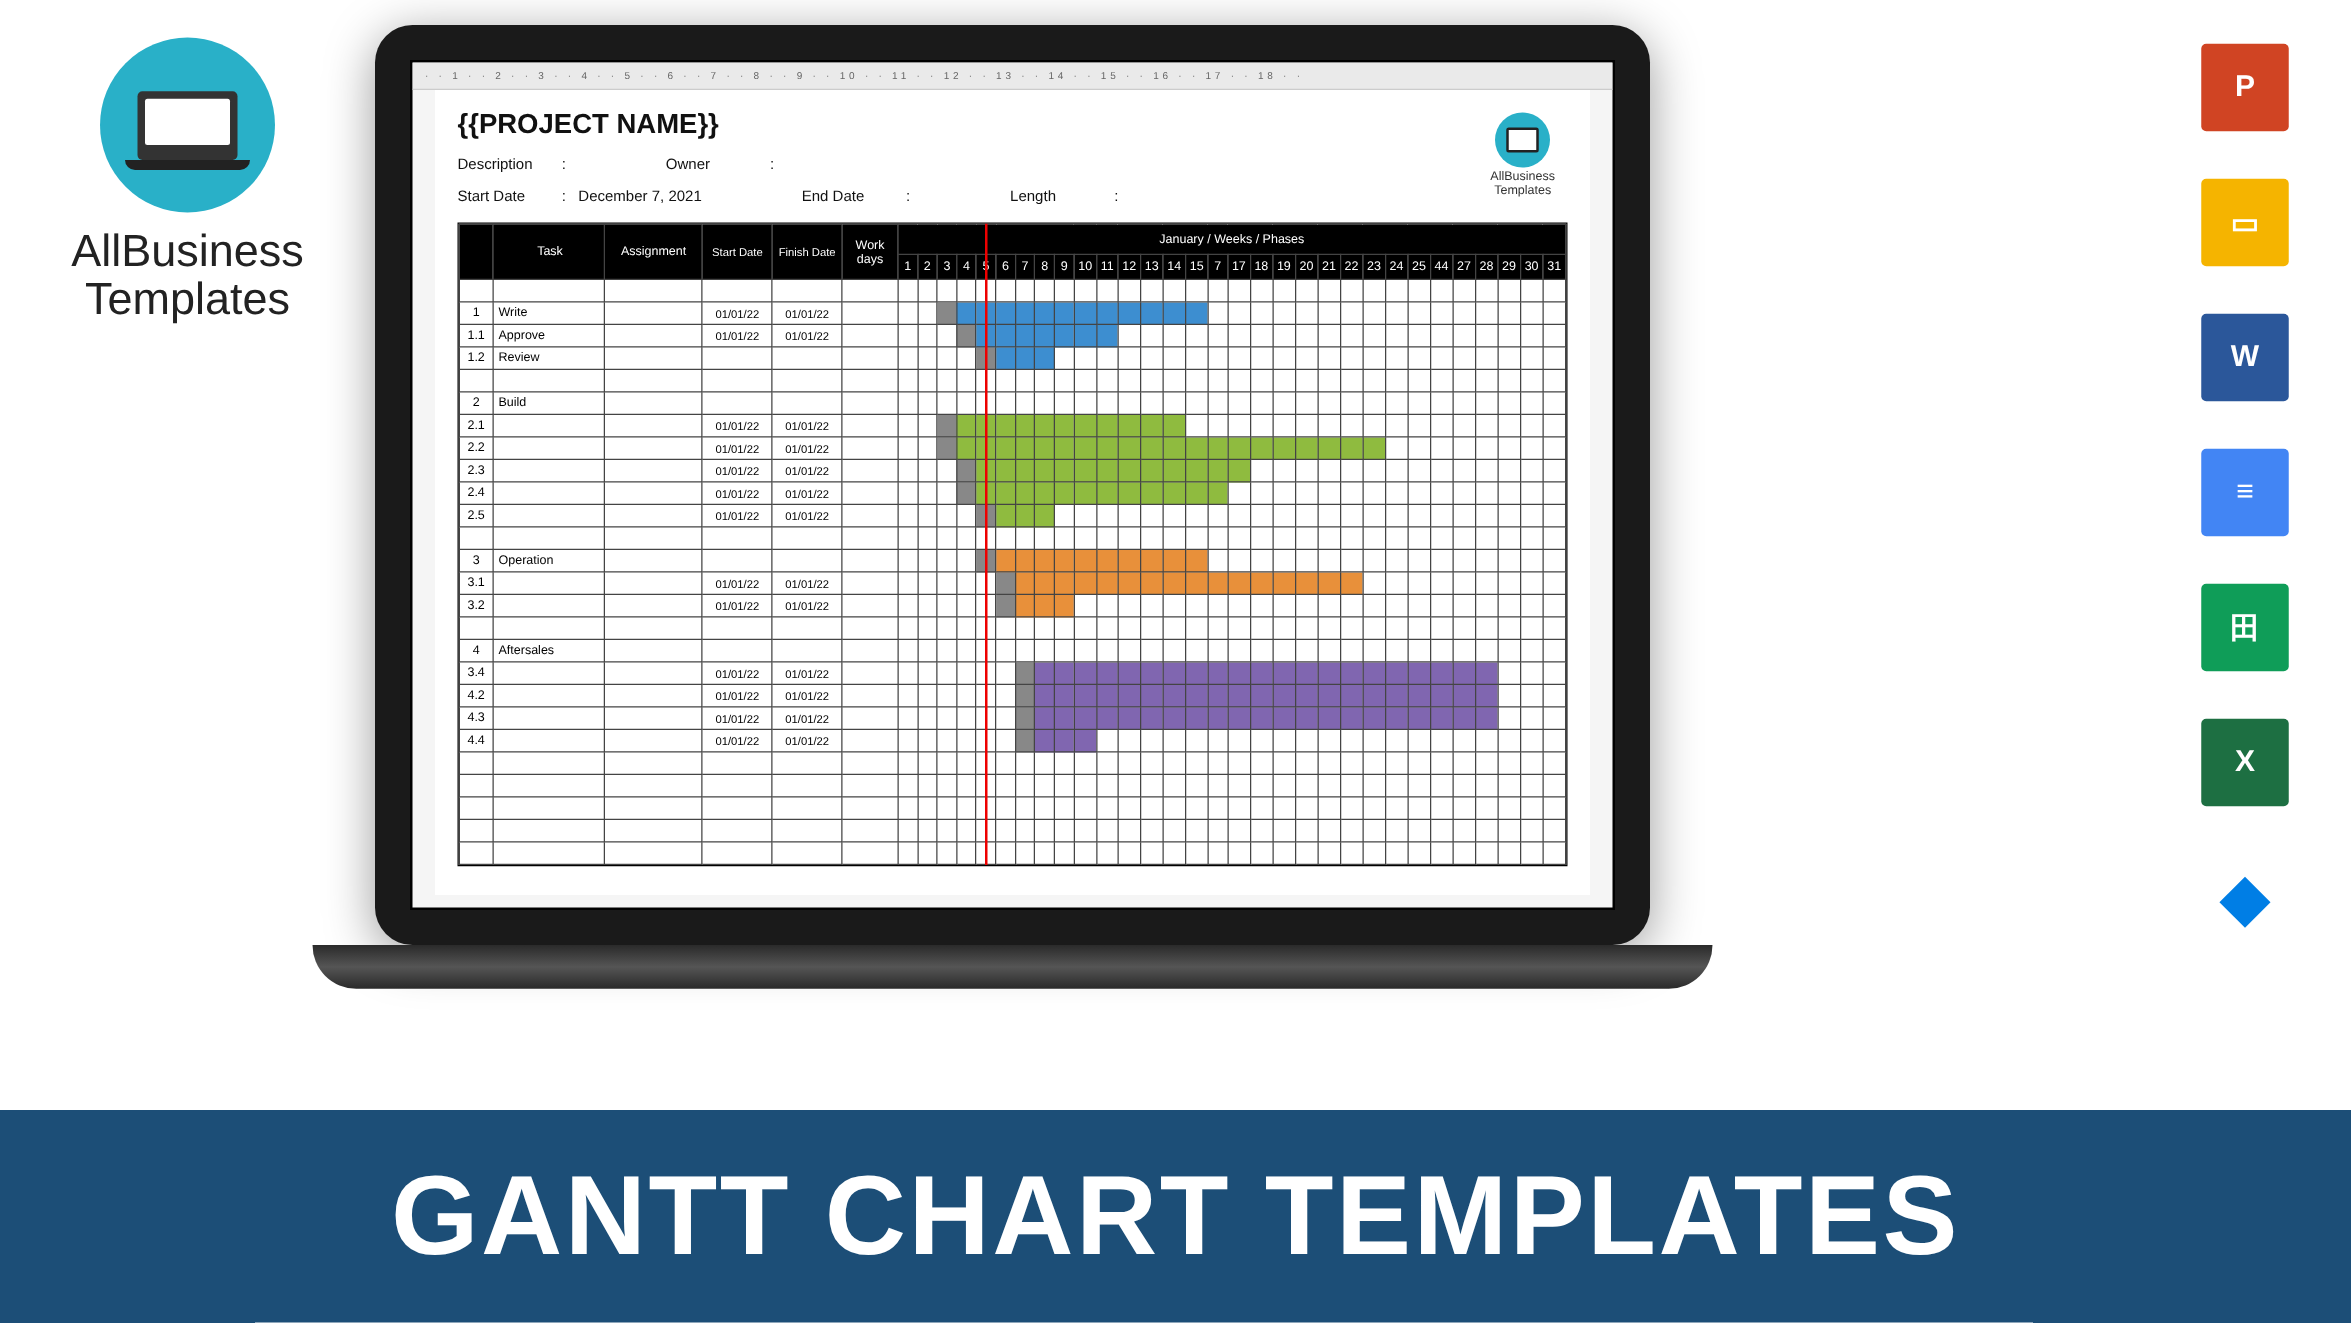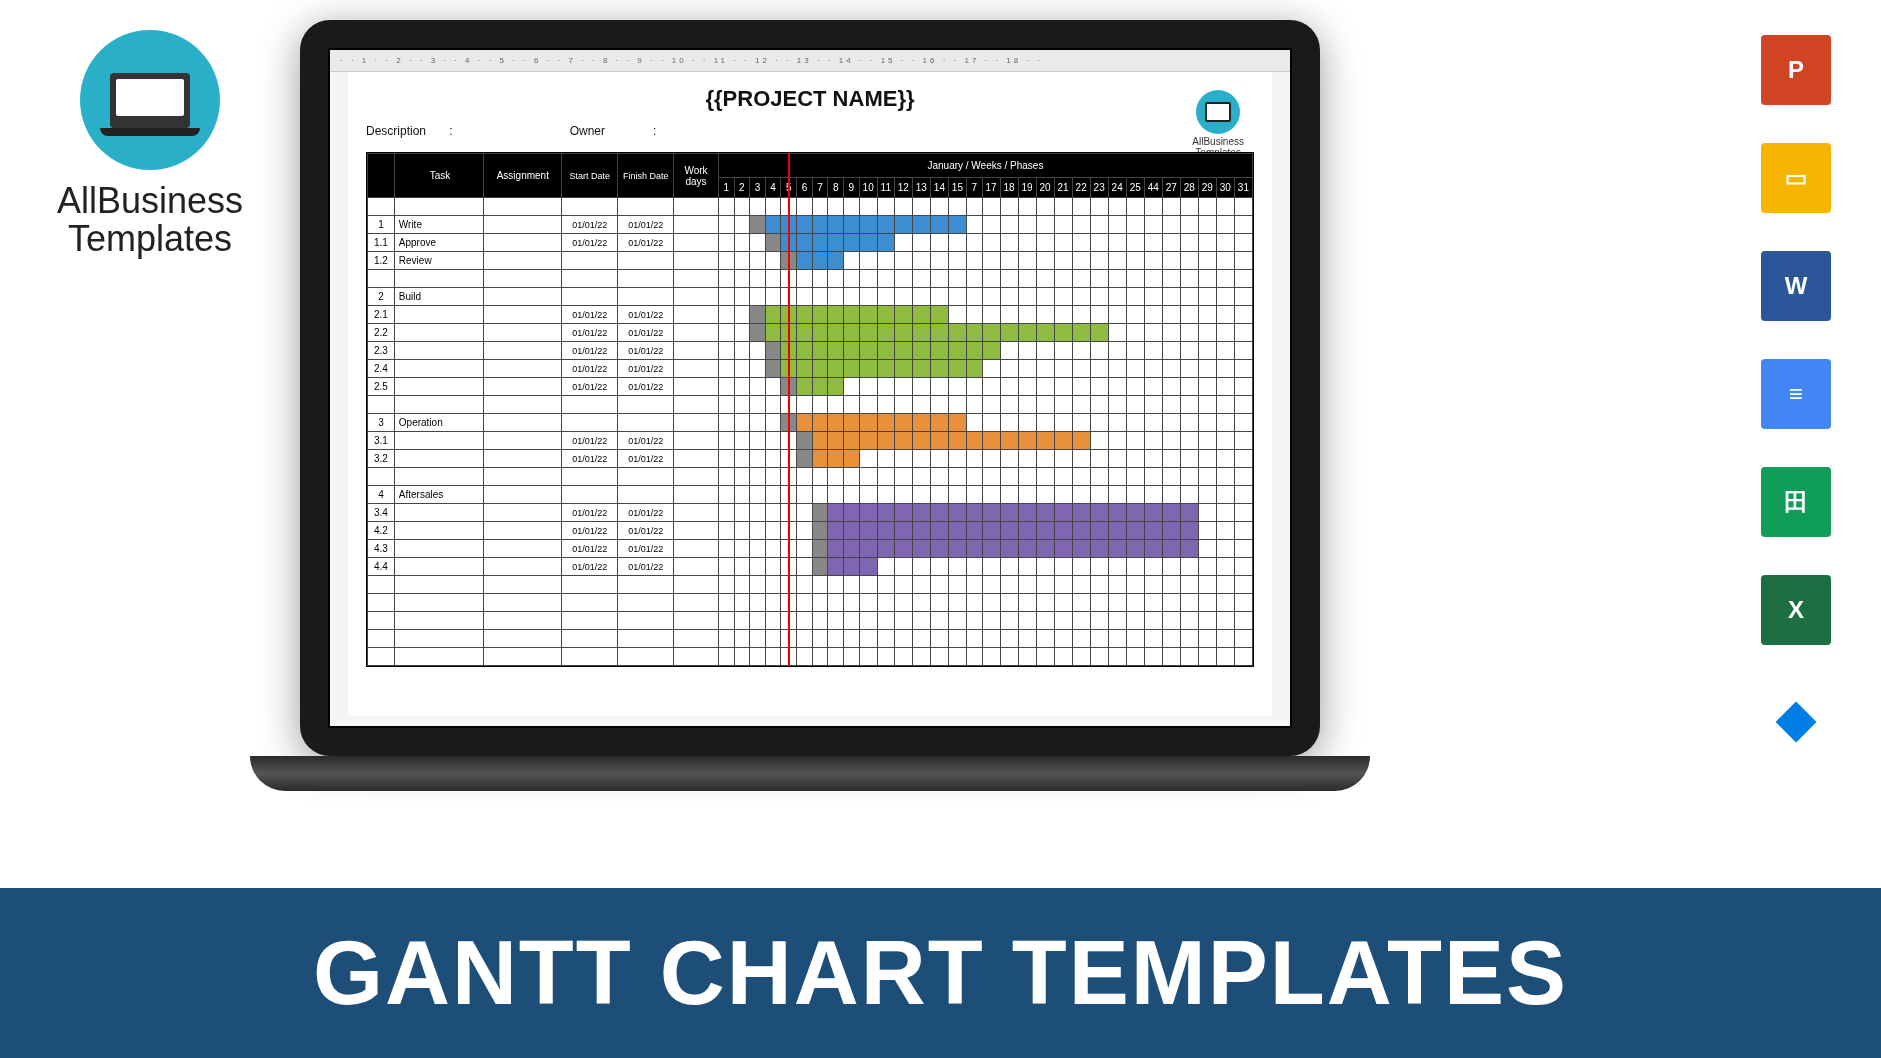--- a/index.html
+++ b/index.html
@@ -32,22 +32,22 @@
   .i-xl{background:#1d6f42;}
   .i-db{color:#007ee5;background:transparent;font-size:56px;}
   
   .mock{position:absolute;left:300px;top:20px;width:1020px;}
   .bezel{background:#1a1a1a;border-radius:30px;padding:28px;box-shadow:0 8px 40px rgba(0,0,0,.4);}
   .screen{background:#f5f5f5;border:2px solid #000;width:100%;height:680px;position:relative;overflow:hidden;}
   .ruler{height:22px;background:#eaeaea;border-bottom:1px solid #ccc;font-size:8px;color:#666;display:flex;align-items:center;padding-left:10px;letter-spacing:3px;}
   .base{height:35px;background:linear-gradient(#2a2a2a,#555,#2a2a2a);border-radius:0 0 40px 40px;margin:0 -50px;}
   
   .doc{position:absolute;top:22px;left:18px;right:18px;bottom:10px;background:#fff;padding:14px 18px 4px;}
-  .doc-title{font-size:22px;font-weight:bold;color:#111;text-align:center;}
-  .meta{font-size:12px;color:#111;margin-top:12px;display:flex;gap:117px;}
+  .doc-title{font-size:22px;font-weight:bold;color:#111;}
+  .meta{font-size:12px;color:#111;margin-top:12px;display:flex;gap:80px;}
   .meta span{display:inline-block;}
   .meta .lab{width:80px;display:inline-block;}
   .mini-logo{position:absolute;right:28px;top:18px;text-align:center;font-size:10px;color:#333;}
   .mini-logo .mc{width:44px;height:44px;border-radius:50%;background:var(--teal);margin:0 auto 2px;display:flex;align-items:center;justify-content:center;}
   .mini-logo .mc::after{content:"";width:22px;height:16px;background:#fff;border:2px solid #222;border-radius:2px;display:block;}
   
   .gantt{margin-top:14px;border:1px solid #000;position:relative;}
   .gantt table{border-collapse:collapse;width:100%;font-size:10px;}
   .gantt th,.gantt td{border:1px solid #444;height:18px;padding:0;}
   .gantt thead th{background:#000;color:#fff;font-weight:normal;font-size:10px;padding:4px 2px;}
@@ -99,20 +99,25 @@
         <div class="mini-logo">
           <div class="mc"></div>
           <div>AllBusiness</div>
           <div>Templates</div>
         </div>
         <div class="doc-title">{{PROJECT NAME}}</div>
         <div class="meta">
           <span><span class="lab">Description</span> :</span>
           <span><span class="lab">Owner</span> :</span>
         </div>
+        <div class="meta">
+          <span><span class="lab">Start Date</span> : &nbsp;&nbsp;<span>December 7, 2021</span></span>
+          <span><span class="lab">End Date</span> :</span>
+          <span><span class="lab">Length</span> :</span>
+        </div>
 
         <div class="gantt">
           <div class="today-line" id="today-line" style="left: 421px;"></div>
           <table>
             <thead>
               <tr class="top">
                 <th class="num" rowspan="2"></th>
                 <th class="task" rowspan="2">Task</th>
                 <th class="assign" rowspan="2">Assignment</th>
                 <th class="date" rowspan="2">Start Date</th>

